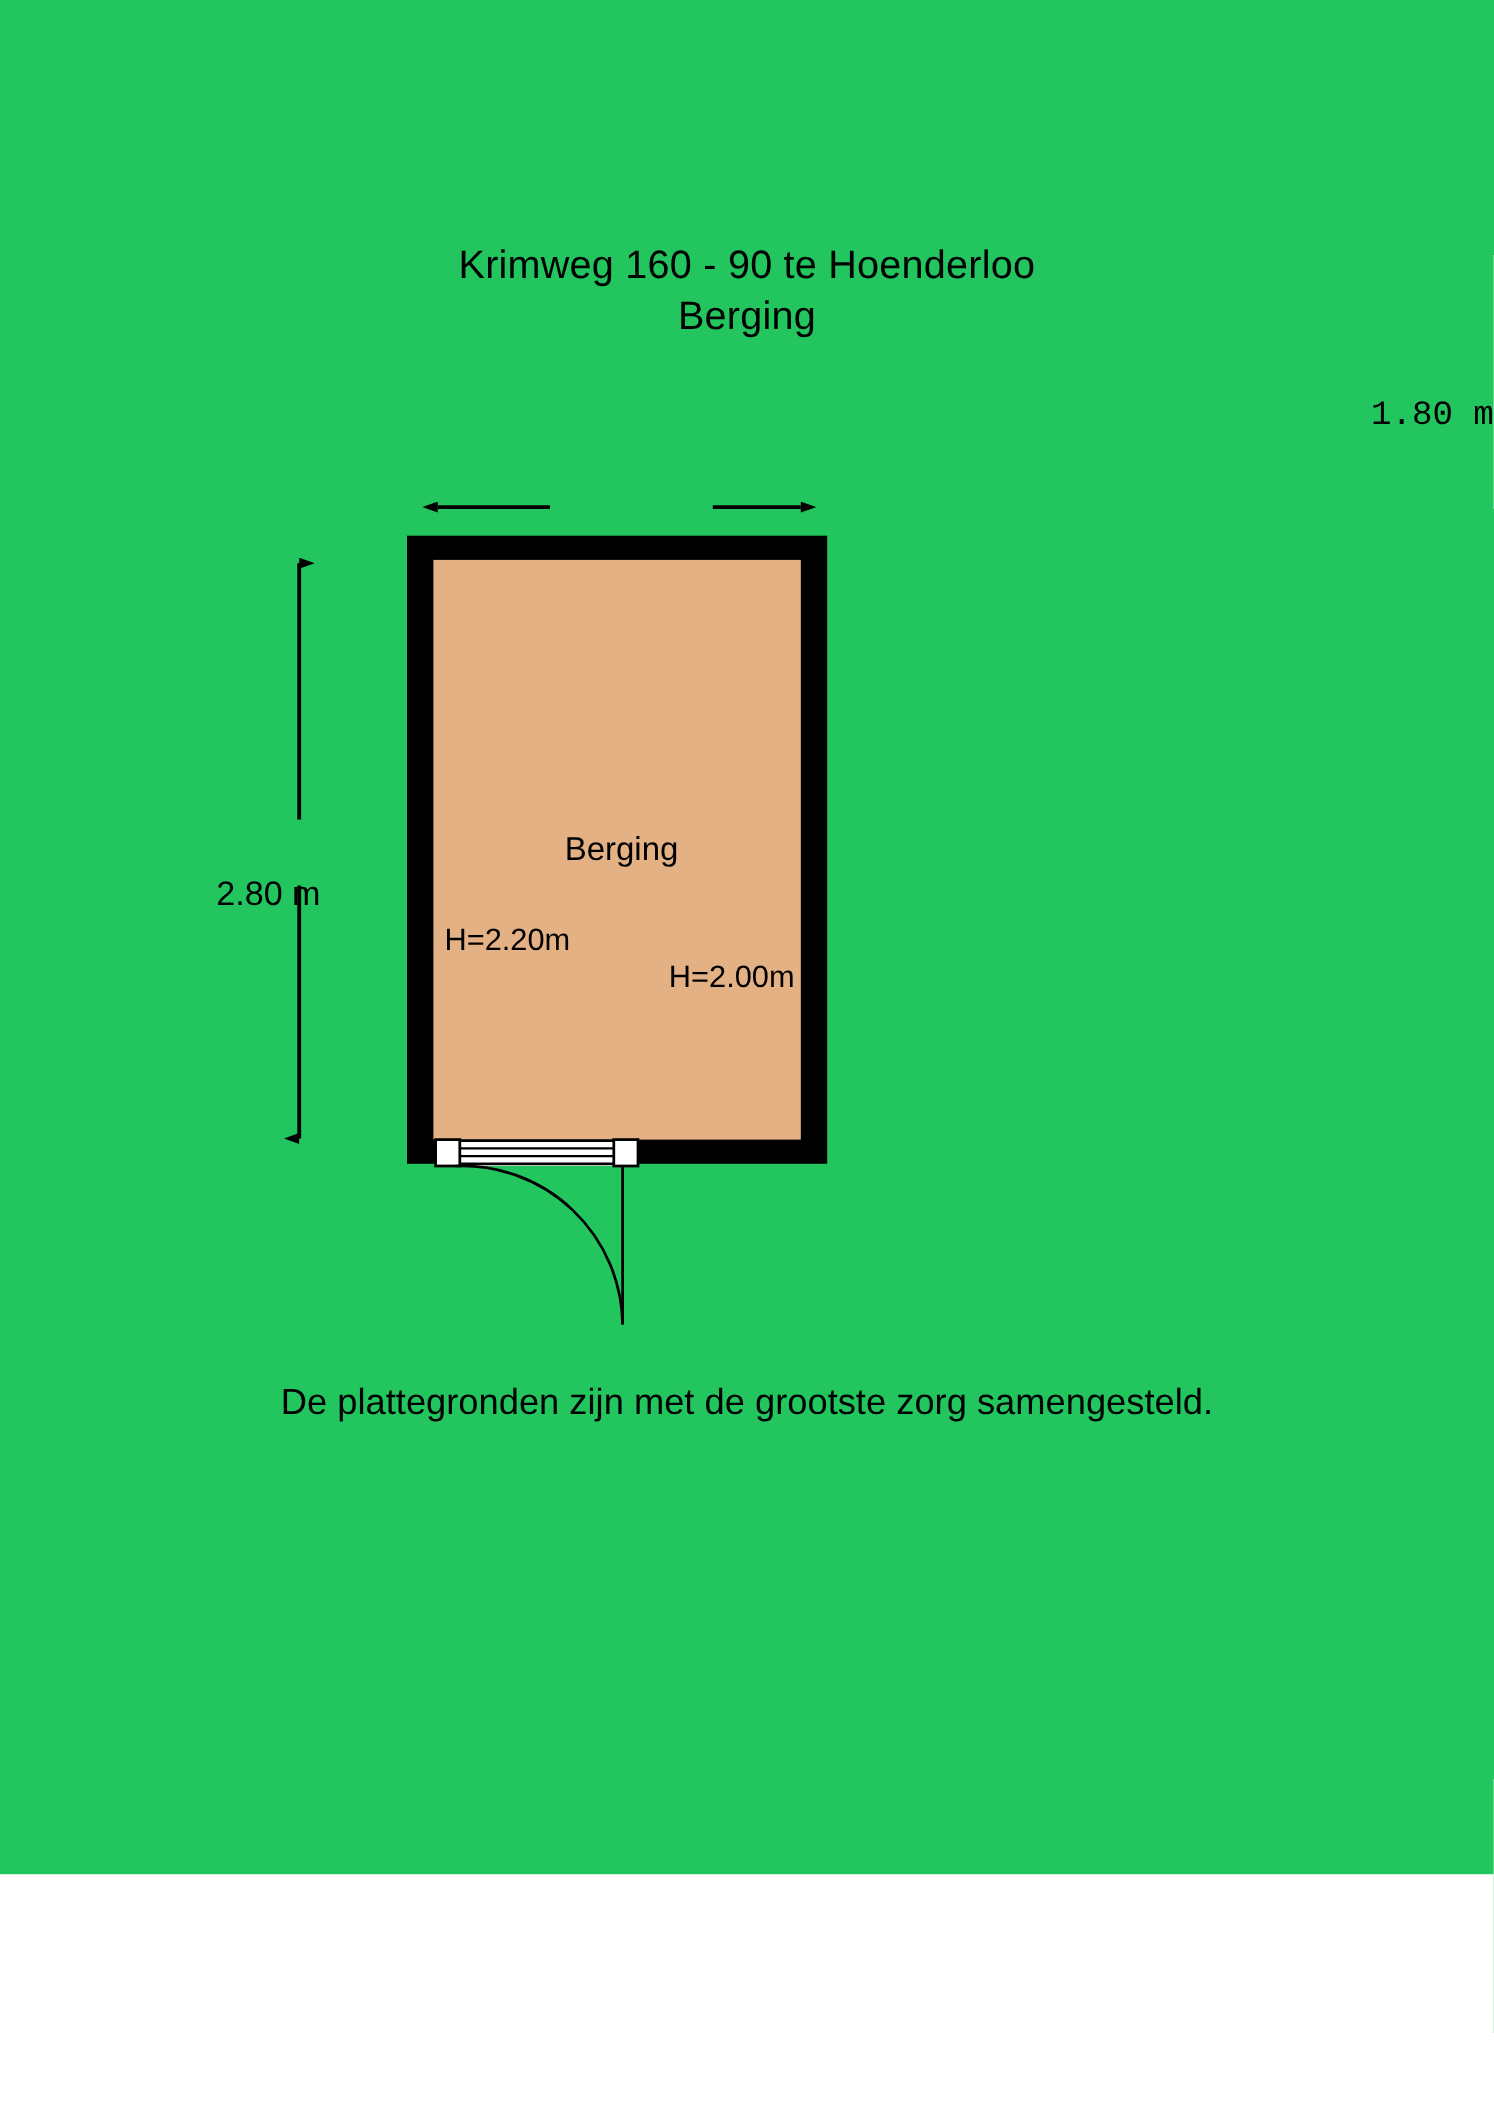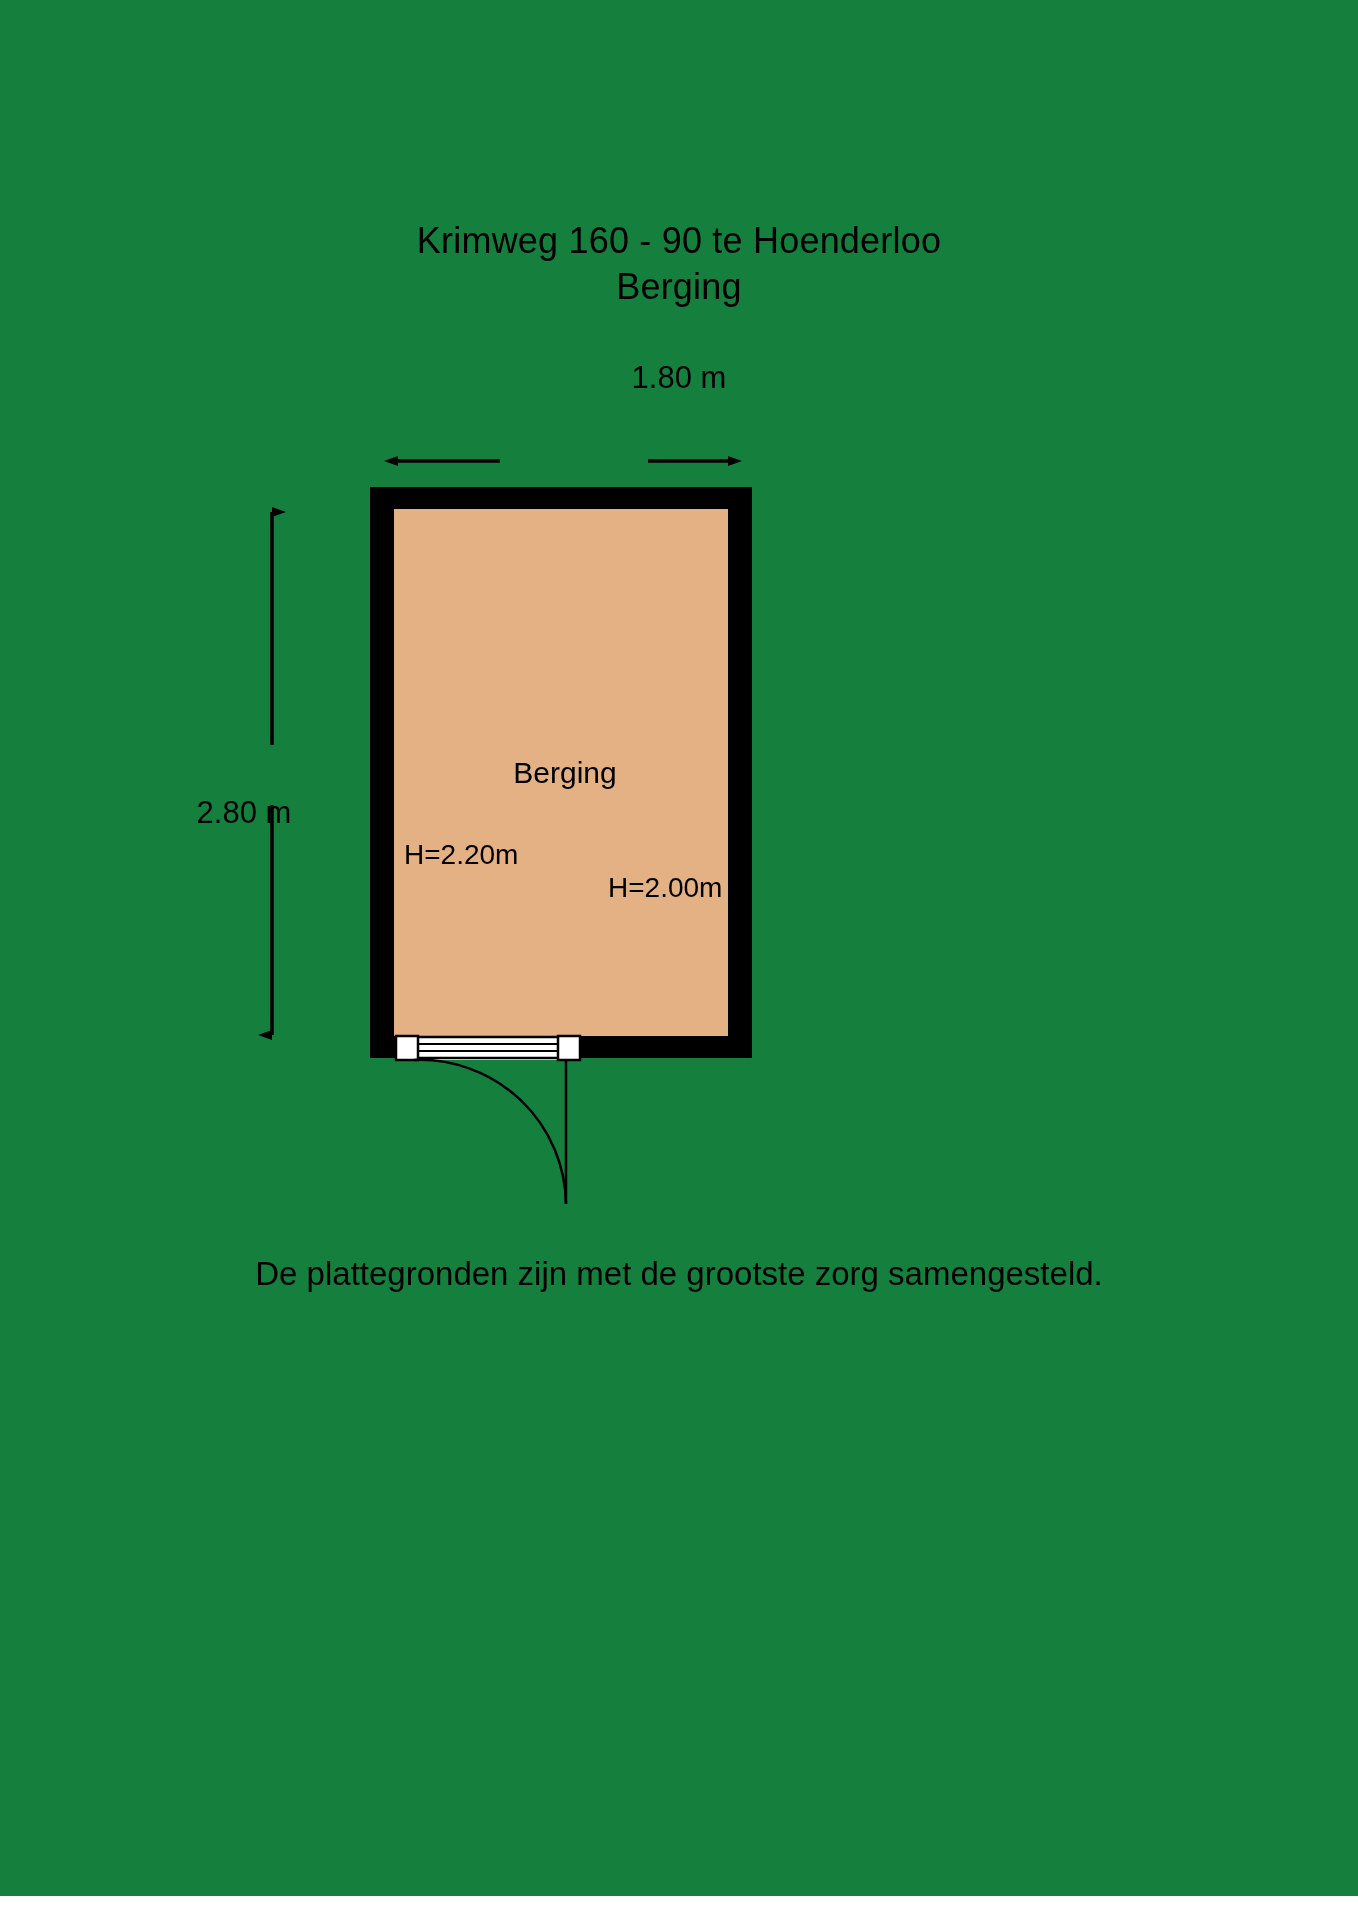--- a/index.html
+++ b/index.html
@@ -8,22 +8,22 @@
     padding: 0;
     background: #ffffff;
   }
   body {
     font-family: "Liberation Sans", sans-serif;
     color: #000000;
   }
   #page {
     position: relative;
     width: 1358px;
-    height: 1896px;
-    background: #15803d;
+    height: 1704px;
+    background: #22c55e;
     overflow: hidden;
   }
 
   
   #title-block {
     position: absolute;
     left: 0;
     top: 218px;
     width: 1358px;
     text-align: center;
@@ -59,23 +59,24 @@
   .plan-text {
     position: absolute;
     font-family: "Liberation Sans", sans-serif;
     color: #000000;
     white-space: nowrap;
   }
   #dim-width-label {
     left: 0;
     top: 360px;
     width: 1358px;
-    text-align: center;
+    text-align: right;
     font-size: 31px;
     line-height: 36px;
+    font-family: Liberation Mono, monospace;
   }
   #dim-height-label {
     left: 134px;
     top: 755px;
     width: 220px;
     text-align: center;
     font-size: 31px;
     line-height: 36px;
     margin-top: 40px;
   }

